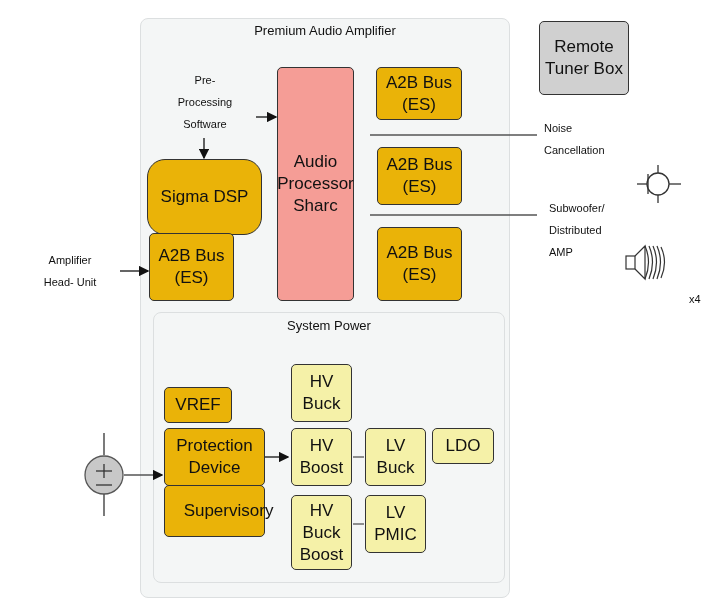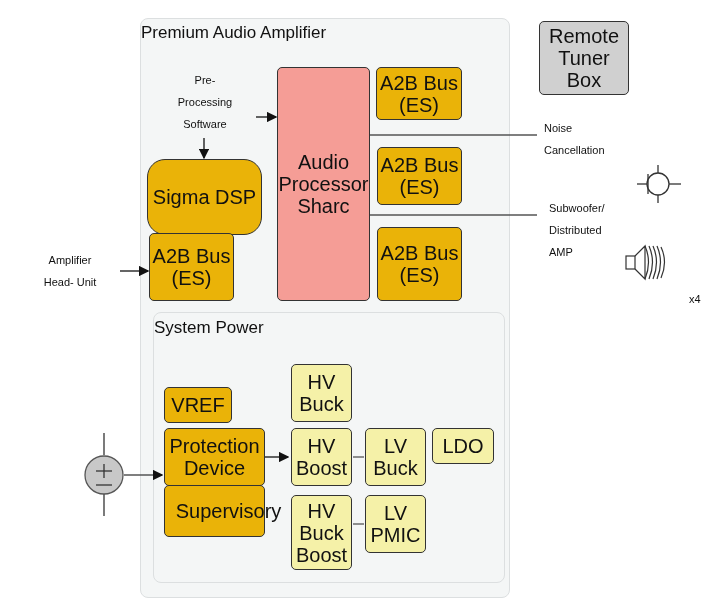--- a/index.html
+++ b/index.html
@@ -1,22 +1,22 @@
 <!DOCTYPE html>
 <html><head>
 <meta charset="utf-8">
 <style>
   html, body { margin:0; padding:0; background:#ffffff; }
   body { width:718px; height:608px; position:relative; overflow:hidden;
          font-family:"Liberation Sans", sans-serif; color:#111; }
   .panel { position:absolute; background:#f4f6f6; border:1px solid #dcdfe0; border-radius:8px; }
-  .panel-title { position:absolute; left:0; right:0; font-size:17px; color:#111; }
+  .panel-title { position:absolute; left:0; right:0; text-align:center; font-size:13px; color:#111; }
   .blk { position:absolute; box-sizing:border-box; border:1.5px solid #333; border-radius:5px;
          display:flex; align-items:center; justify-content:center; text-align:center;
-         font-size:20px; line-height:22px; white-space:pre-line; }
+         font-size:17px; line-height:22px; white-space:pre-line; }
   .blue { background:#eab308; }
   .red { background:#f59d96; }
   .yellow { background:#f5f1a8; }
   .gray { background:#d0d0d0; }
   .lbl { position:absolute; font-size:11px; line-height:22px; white-space:pre-line; }
   .center { text-align:center; }
   svg.wires { position:absolute; left:0; top:0; pointer-events:none; }
 </style>
 </head>
 <body>
@@ -84,21 +84,21 @@
 
 <div class="lbl center" style="left:158px; top:69px; width:94px;">Pre-
 Processing
 Software</div>
 
 <div class="blk blue" style="left:147px; top:159px; width:115px; height:76px;border-radius:18px;">Sigma DSP</div>
 
 <div class="blk blue" style="left:149px; top:233px; width:85px; height:68px;">A2B Bus
 (ES)</div>
 
-<div class="blk red" style="left:277px; top:67px; width:93px; height:234px;">Audio
+<div class="blk red" style="left:277px; top:67px; width:77px; height:234px;">Audio
 Processor
 Sharc</div>
 
 <div class="blk blue" style="left:376px; top:67px; width:86px; height:53px;">A2B Bus
 (ES)</div>
 <div class="blk blue" style="left:377px; top:147px; width:85px; height:58px;">A2B Bus
 (ES)</div>
 <div class="blk blue" style="left:377px; top:227px; width:85px; height:74px;">A2B Bus
 (ES)</div>
 

